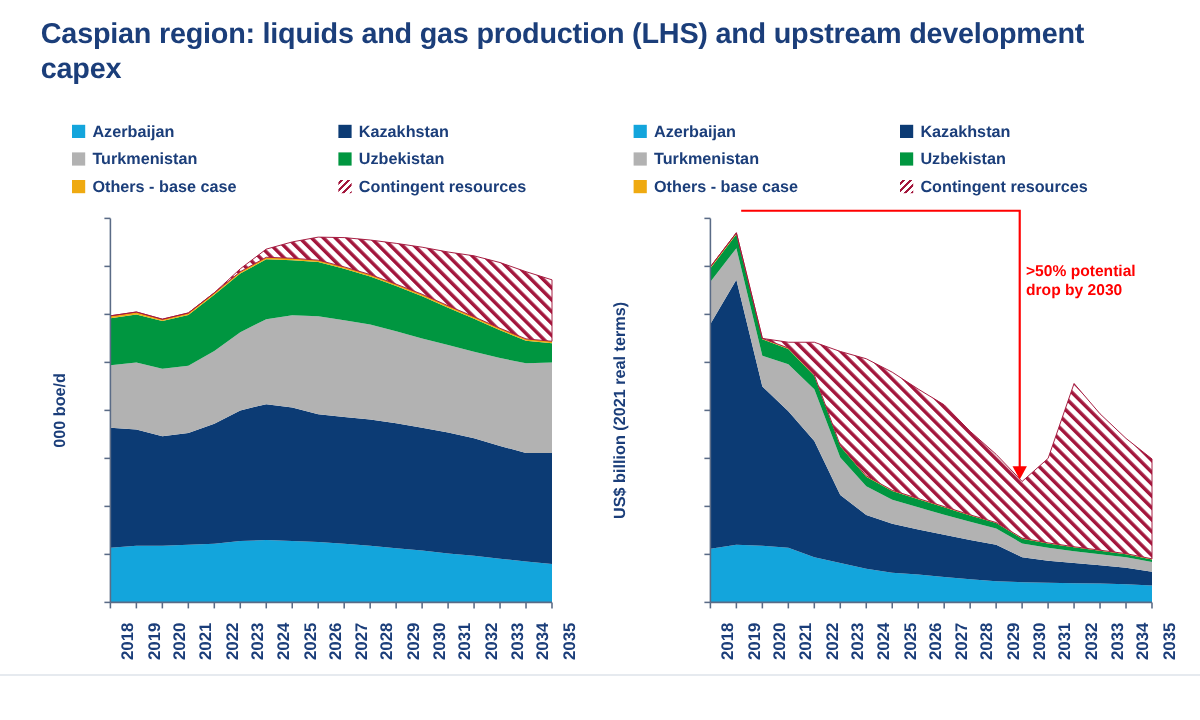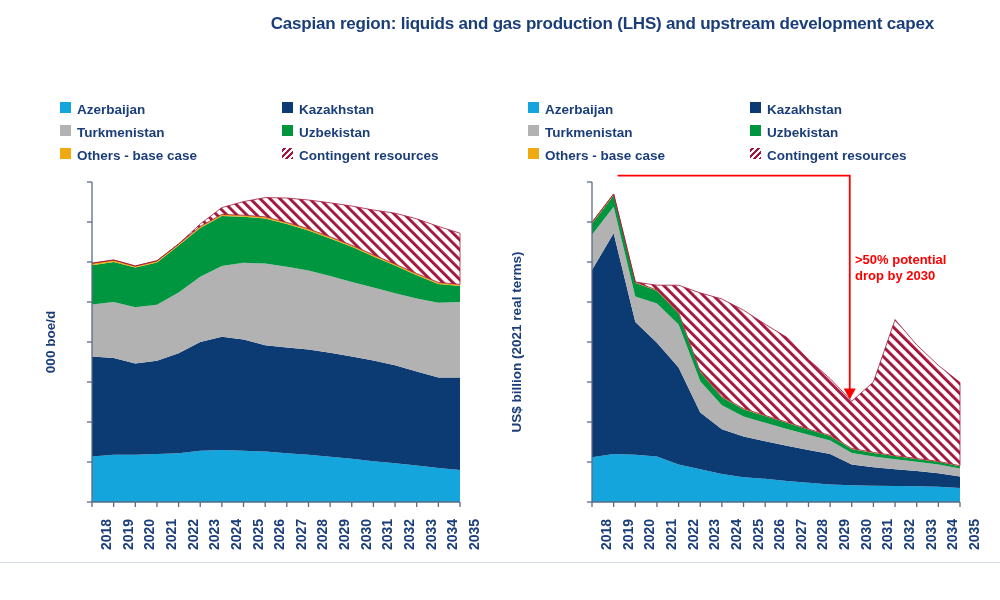--- a/index.html
+++ b/index.html
@@ -8,30 +8,29 @@
     background:#ffffff;
     font-family:"Liberation Sans", sans-serif;
     overflow:hidden;
     position:relative;
   }
   .page { position:absolute; inset:0; }
 
   .title {
     position:absolute;
     left:34px; top:14px; width:900px;
-    font-size:17px; font-weight:bold;
+    font-size:24px; font-weight:bold;
     color:#1B3E7A;
     line-height:1.22;
     letter-spacing:-0.2px;
-    text-align:right;
   }
 
   .legend { position:absolute; }
   .legend-row { display:flex; height:23px; align-items:center; }
-  .legend-item { display:flex; align-items:flex-start; }
+  .legend-item { display:flex; align-items:center; }
   .legend-item.col1 { width:222px; }
   .swatch {
     width:11px; height:11px; margin-right:6px; flex:none;
   }
   .legend-label {
     font-size:13.5px; font-weight:bold; color:#1B3E7A;
     white-space:nowrap;
   }
 
   .axis-title {
@@ -263,21 +262,21 @@
       <div class="xtick-label" style="left: 836.118px; top: 550px;">2029</div>
       <div class="xtick-label" style="left: 857.765px; top: 550px;">2030</div>
       <div class="xtick-label" style="left: 879.412px; top: 550px;">2031</div>
       <div class="xtick-label" style="left: 901.059px; top: 550px;">2032</div>
       <div class="xtick-label" style="left: 922.706px; top: 550px;">2033</div>
       <div class="xtick-label" style="left: 944.353px; top: 550px;">2034</div>
       <div class="xtick-label" style="left: 966px; top: 550px;">2035</div>
       <div class="axis-title" style="left: 0px; top: 0px; transform: translate(516px, 342px) rotate(-90deg) translate(-50%, -50%); transform-origin: 0px 0px;">US$ billion (2021 real terms)</div>
     </div>
 
-  <div class="annot" id="annotation-text" style="left:855px; top:218px;margin-top:34px;">&gt;50% potential
+  <div class="annot" id="annotation-text" style="left:855px; top:218px;">&gt;50% potential
 drop by 2030</div>
 
   <div class="divider"></div>
 
 <svg width="1000" height="600" style="position:absolute;left:0;top:0;pointer-events:none;">
       <g>
         <path d="M 617.6470588235294 175.60000000000002 L 849.7647058823529 175.60000000000002 L 849.7647058823529 389.6" fill="none" stroke="#FF0000" stroke-width="1.8"></path>
         <path d="M 843.7647058823529 388.6 L 855.7647058823529 388.6 L 849.7647058823529 399.6 Z" fill="#FF0000"></path>
       </g>
     </svg>

